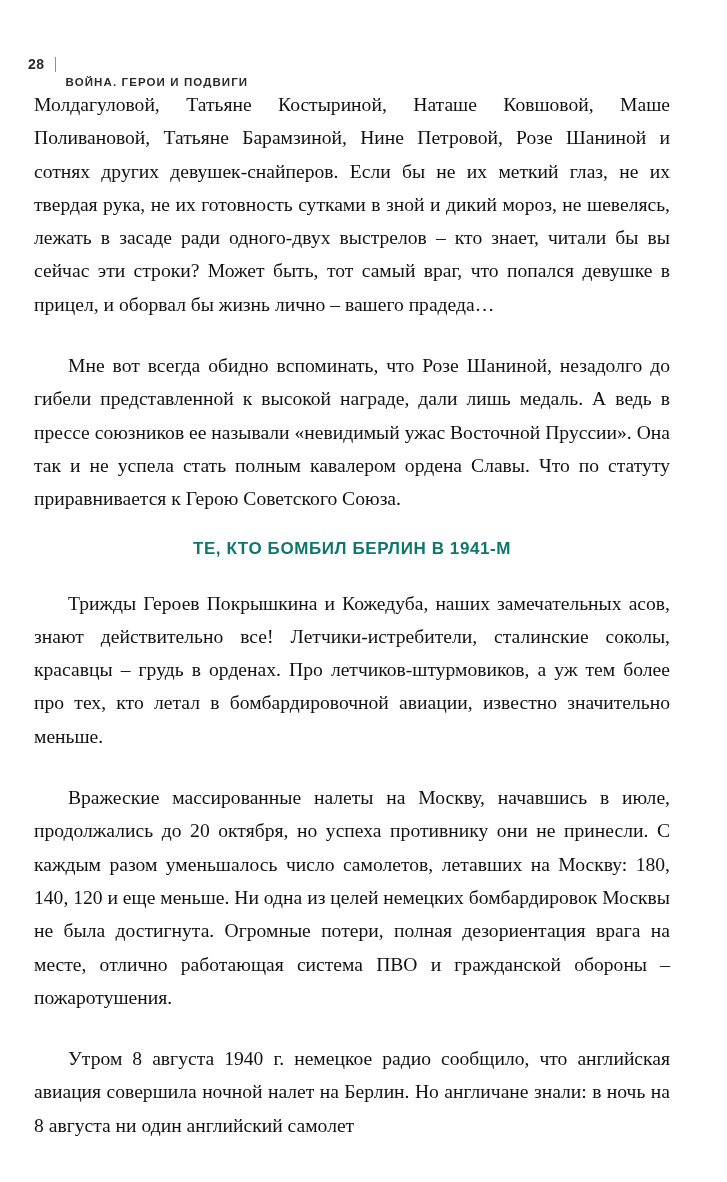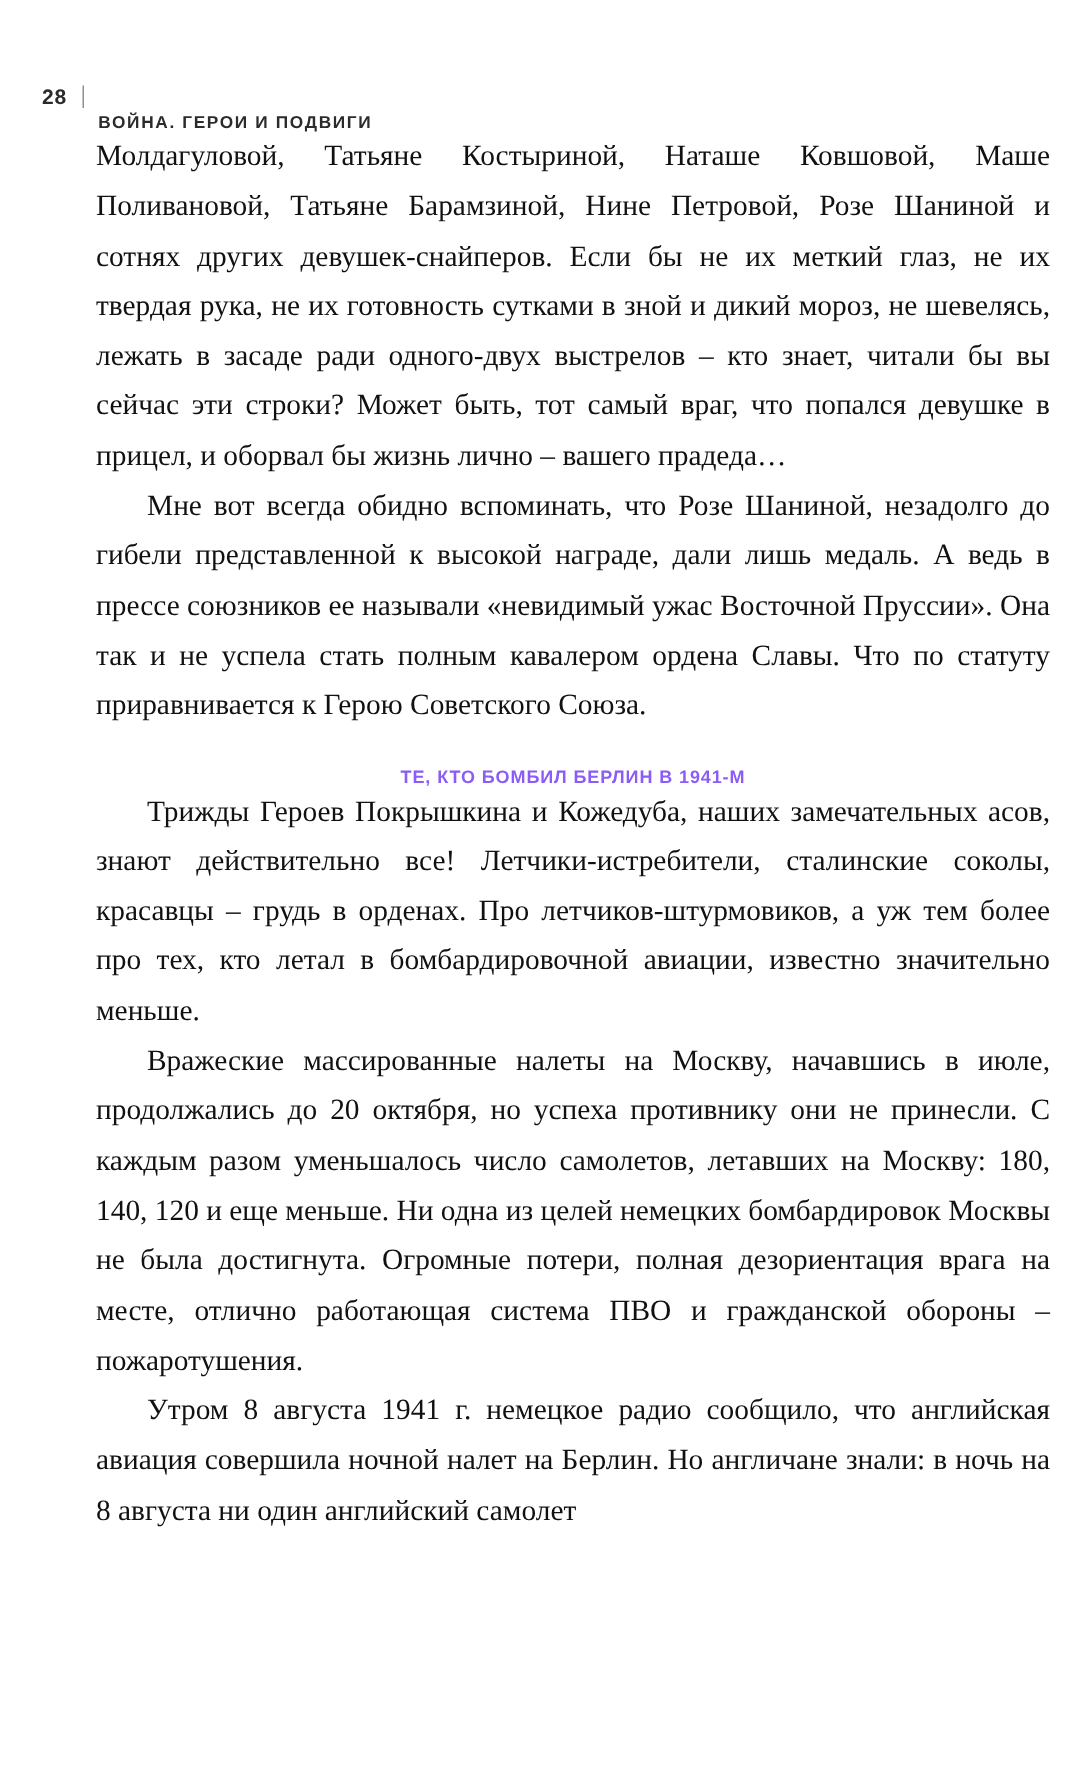--- a/index.html
+++ b/index.html
@@ -46,44 +46,45 @@
     font-size: 11.5px;
     letter-spacing: 1.1px;
     font-weight: 700;
     color: #2b2b2b;
     text-transform: uppercase;
     margin-top: 36px;
   }
   .body-col {
     position: absolute;
     top: 88px;
-    left: 64px;
+    left: 34px;
     width: 636px;
   }
   p.para {
     margin: 0;
     font-size: 19.6px;
     line-height: 33.3px;
     text-align: justify;
     text-justify: inter-word;
     hyphens: manual;
     color: #111111;
   }
   p.para.indent {
     text-indent: 34px;
+    margin-top: 28px;
   }
   h2.section-title {
     margin: 23px 0 0 0;
     text-align: center;
     font-family: "Liberation Sans", sans-serif;
-    font-size: 12px;
+    font-size: 17px;
     font-weight: 700;
     letter-spacing: 0.6px;
     text-transform: uppercase;
-    color: #8b5cf6;
+    color: #0f766e;
   }
   .after-title {
     margin-top: 13px;
   }
 </style>
 </head>
 <body>
 
 <div class="page">
 
@@ -94,16 +95,16 @@
   </div>
 
   <div class="body-col">
     <p class="para">Молдагуловой, Татьяне Костыриной, Наташе Ковшовой, Маше Поливановой, Татьяне Барамзиной, Нине Петровой, Розе Шаниной и сотнях других девушек-снайперов. Если бы не их меткий глаз, не их твердая рука, не их готовность сутками в зной и дикий мороз, не шевелясь, лежать в засаде ради одного-двух выстрелов – кто знает, читали бы вы сейчас эти строки? Может быть, тот самый враг, что попался девушке в прицел, и оборвал бы жизнь лично – вашего прадеда…</p>
     <p class="para indent">Мне вот всегда обидно вспоминать, что Розе Шаниной, незадолго до гибели представленной к высокой награде, дали лишь медаль. А ведь в прессе союзников ее называли «невидимый ужас Восточной Пруссии». Она так и не успела стать полным кавалером ордена Славы. Что по статуту приравнивается к Герою Советского Союза.</p>
 
     <h2 class="section-title">ТЕ, КТО БОМБИЛ БЕРЛИН В 1941-М</h2>
 
     <p class="para indent after-title">Трижды Героев Покрышкина и Кожедуба, наших замечательных асов, знают действительно все! Летчики-истребители, сталинские соколы, красавцы – грудь в орденах. Про летчиков-штурмовиков, а уж тем более про тех, кто летал в бомбардировочной авиации, известно значительно меньше.</p>
     <p class="para indent">Вражеские массированные налеты на Москву, начавшись в июле, продолжались до 20 октября, но успеха противнику они не принесли. С каждым разом уменьшалось число самолетов, летавших на Москву: 180, 140, 120 и еще меньше. Ни одна из целей немецких бомбардировок Москвы не была достигнута. Огромные потери, полная дезориентация врага на месте, отлично работающая система ПВО и гражданской обороны – пожаротушения.</p>
-    <p class="para indent">Утром 8 августа 1941 г. немецкое радио сообщило, что английская авиация совершила ночной налет на Берлин. Но англичане знали: в ночь на 8 августа ни один английский самолет</p>
+    <p class="para indent">Утром 8 августа 1940 г. немецкое радио сообщило, что английская авиация совершила ночной налет на Берлин. Но англичане знали: в ночь на 8 августа ни один английский самолет</p>
   </div>
 
 </div>
 
 </body></html>

